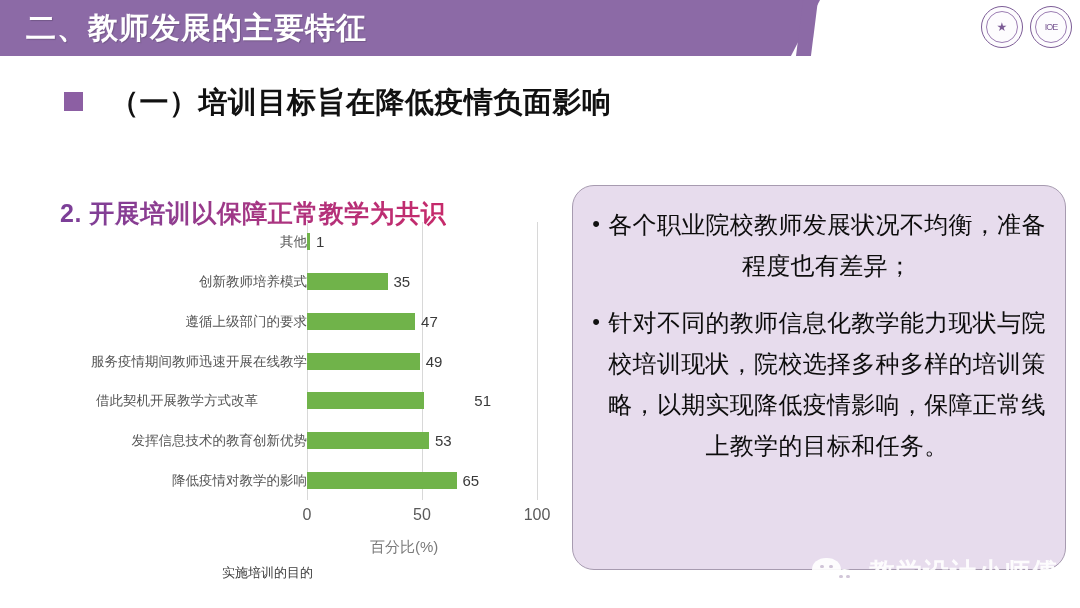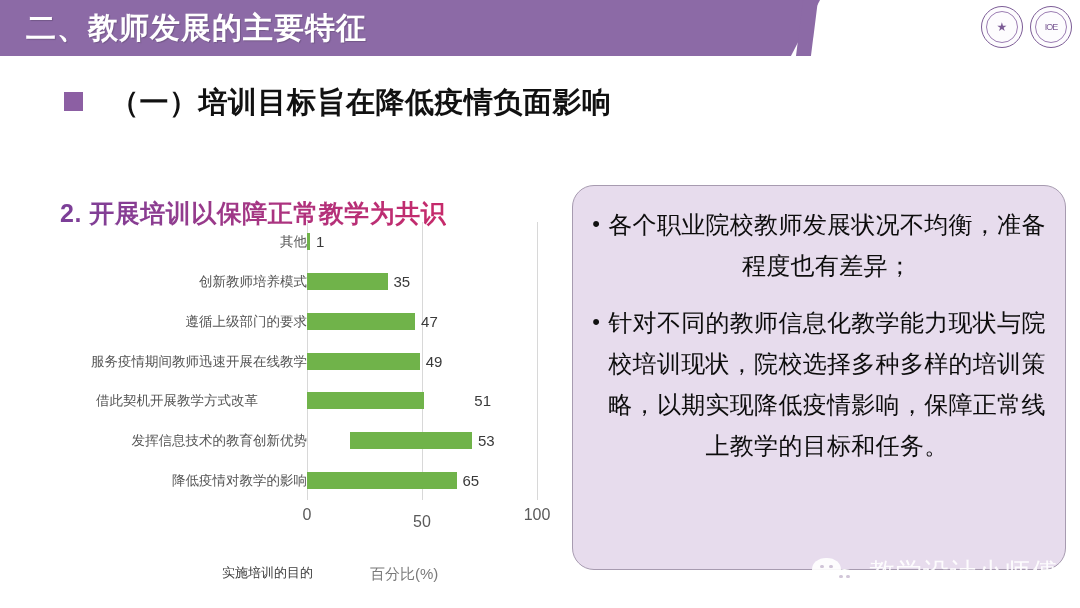--- a/index.html
+++ b/index.html
@@ -167,21 +167,20 @@
     font-size: 16px;
     color: #5a5a5a;
     transform: translateX(-50%);
   }
   .xaxis-title {
     position: absolute;
     left: 340px; top: 328px;
     font-size: 15px;
     color: #7a7a7a;
     white-space: nowrap;
-    margin-top: 27px;
   }
   .chart-caption {
     position: absolute;
     left: 222px; top: 564px;
     font-size: 13px;
     color: #404040;
     white-space: nowrap;
   }
 
   
@@ -216,20 +215,21 @@
   }
 
   
   .wm {
     position: absolute;
     right: 22px; bottom: 18px;
     display: flex;
     align-items: center;
     gap: 13px;
     opacity: .92;
+    font-weight: bold;
   }
   .wm-icon { position: relative; width: 44px; height: 30px; flex: 0 0 auto; }
   .wm-b1 {
     position: absolute; left: 0; top: 0;
     width: 29px; height: 24px;
     background: #ffffff;
     border-radius: 48% 48% 45% 45%;
   }
   .wm-b1::after {
     content: ""; position: absolute;
@@ -297,41 +297,41 @@
         <span class="bar-val">47</span>
       </div>
       <div class="bar-row" style="top: 130.5px;">
         <div class="bar" style="width: 112.7px; background: rgb(112, 179, 74);"></div>
         <span class="bar-val">49</span>
       </div>
       <div class="bar-row" style="top: 170.214px; gap: 44px;">
         <div class="bar" style="width: 117.3px; background: rgb(112, 179, 74);"></div>
         <span class="bar-val">51</span>
       </div>
-      <div class="bar-row" style="top: 209.929px; margin-left: 43px;">
+      <div class="bar-row" style="top: 209.929px;">
         <div class="bar" style="width: 121.9px; background: rgb(112, 179, 74);"></div>
         <span class="bar-val">53</span>
       </div>
       <div class="bar-row" style="top: 249.643px;">
         <div class="bar" style="width: 149.5px; background: rgb(112, 179, 74);"></div>
         <span class="bar-val">65</span>
       </div>
     </div>
   <div id="cats">
       <div class="cat-label" style="top: 23.3571px;">其他</div>
       <div class="cat-label" style="top: 63.0714px;">创新教师培养模式</div>
       <div class="cat-label" style="top: 102.786px;">遵循上级部门的要求</div>
       <div class="cat-label" style="top: 142.5px;">服务疫情期间教师迅速开展在线教学</div>
       <div class="cat-label" style="top: 182.214px; text-align: center;">借此契机开展教学方式改革</div>
       <div class="cat-label" style="top: 221.929px;">发挥信息技术的教育创新优势</div>
       <div class="cat-label" style="top: 261.643px;">降低疫情对教学的影响</div>
     </div>
   <div id="xticks">
       <div class="xtick" style="left: 277px;">0</div>
-      <div class="xtick" style="left: 392px; margin-top: 7px;">50</div>
+      <div class="xtick" style="left: 392px;">50</div>
       <div class="xtick" style="left: 507px;">100</div>
     </div>
   <div class="xaxis-title">百分比(%)</div>
 </div>
 <div class="chart-caption">实施培训的目的</div>
 
 <div class="note-box" id="noteBox">
     <div class="note-item">
       <span class="note-dot">•</span>
       <span class="note-text">各个职业院校教师发展状况不均衡，准备程度也有差异；</span>

